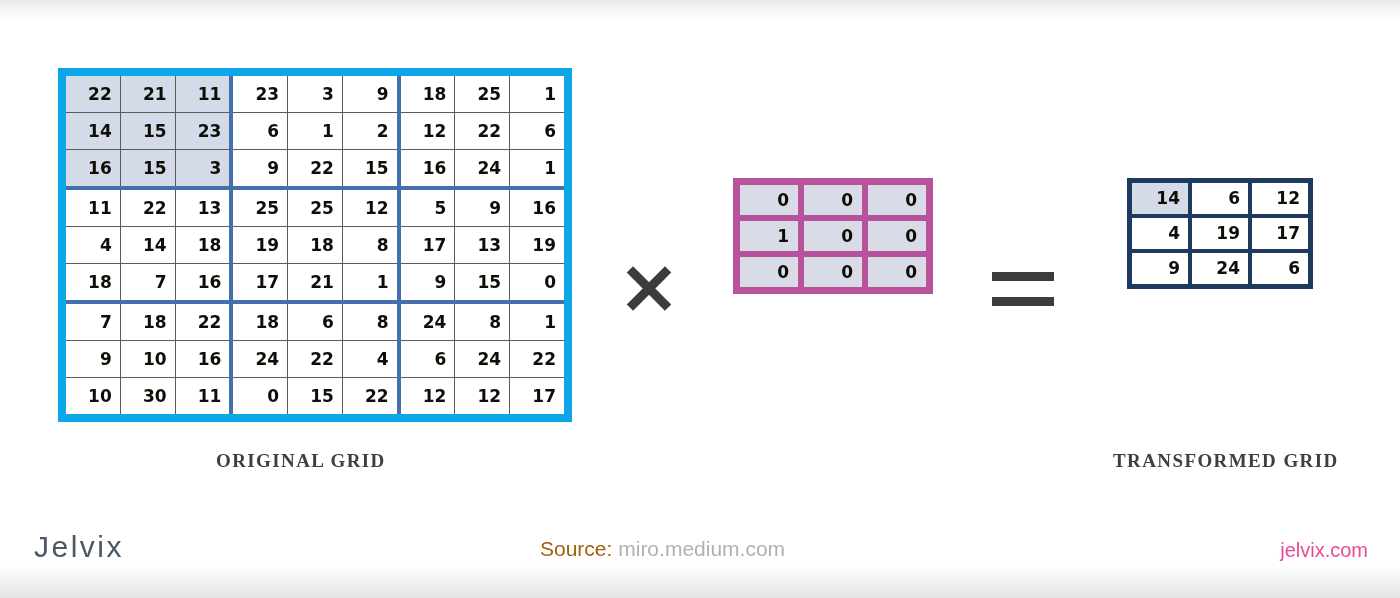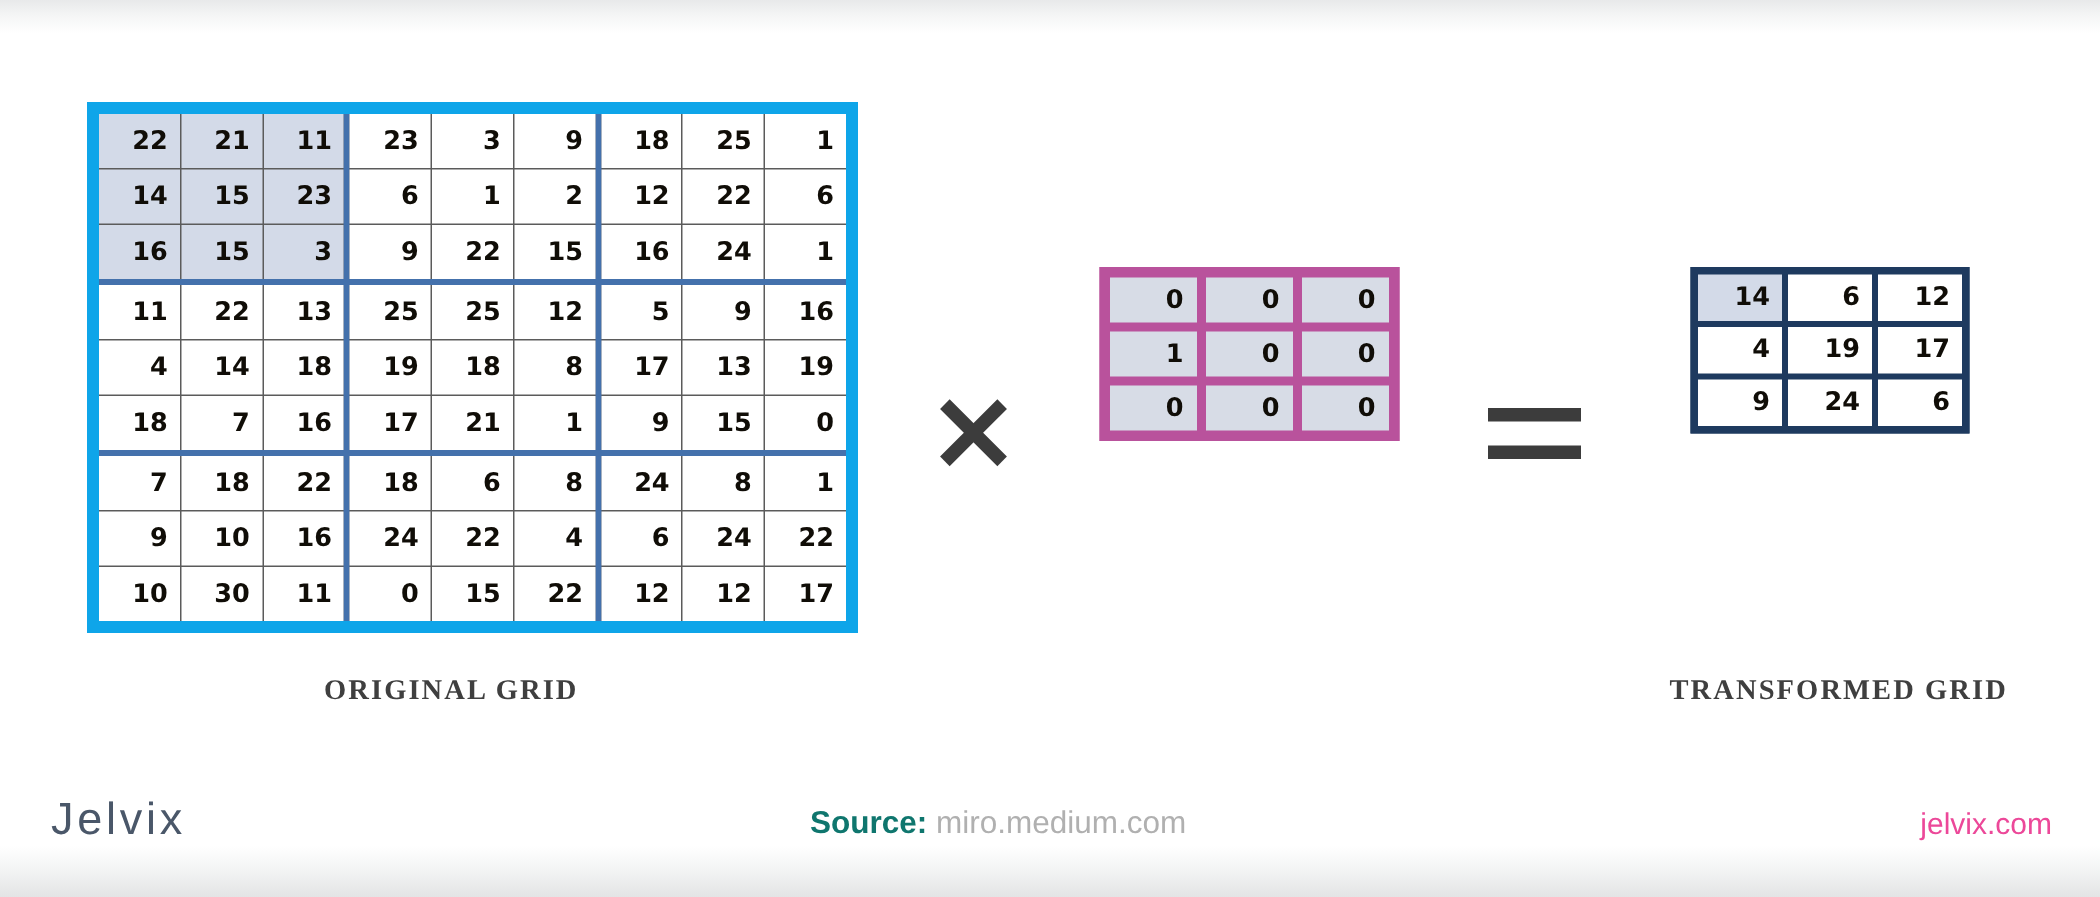--- a/index.html
+++ b/index.html
@@ -215,22 +215,22 @@
   }
   .source {
     position: absolute;
     left: 540px;
     top: 7px;
     font-size: 21px;
     color: #b0b0b0;
     white-space: nowrap;
   }
   .source b {
-    color: #0f766e;
-    font-weight: bold;
+    color: #a16207;
+    font-weight: normal;
   }
   .site {
     position: absolute;
     right: 32px;
     top: 9px;
     font-size: 20px;
     color: #ec4899;
     white-space: nowrap;
   }
 </style>

